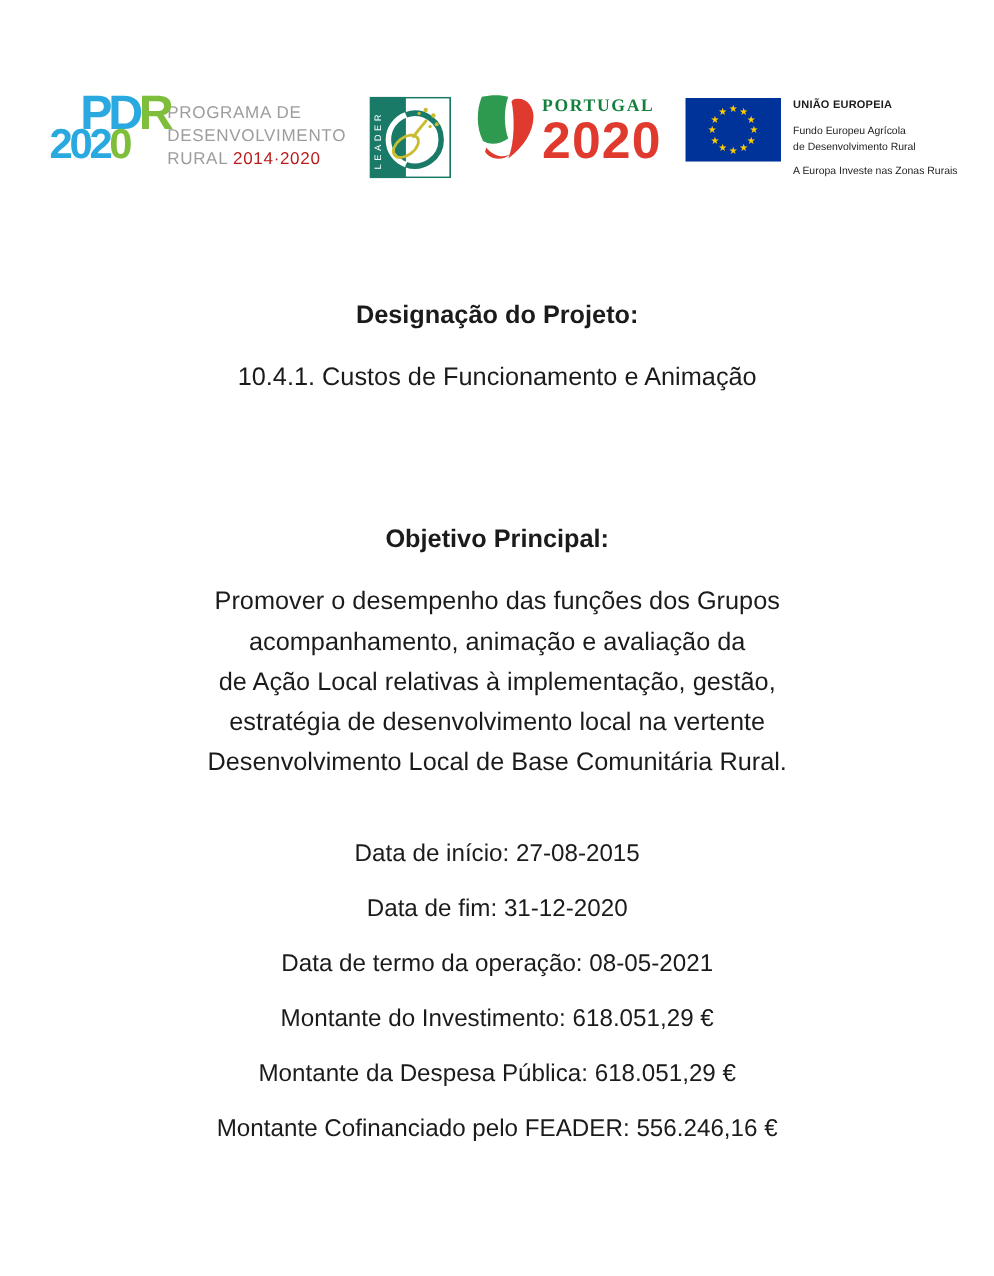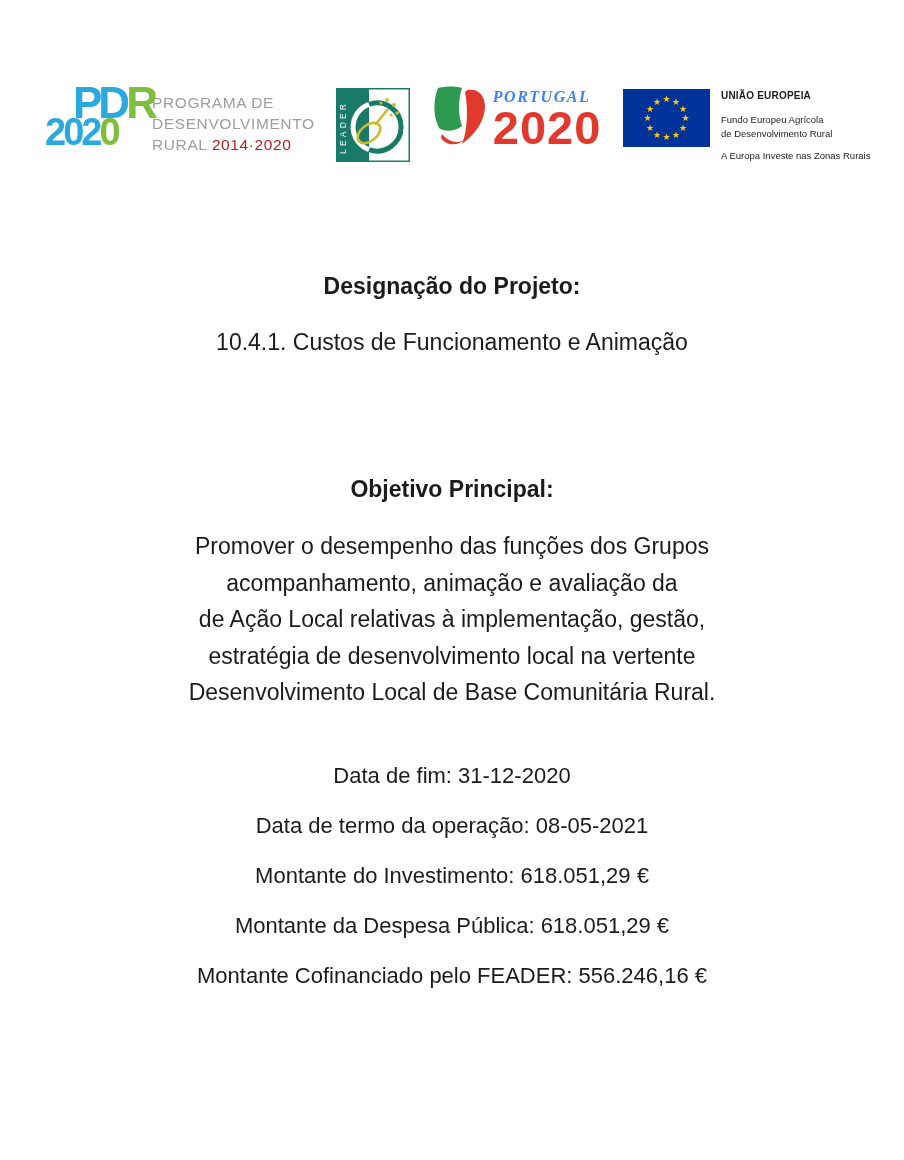--- a/index.html
+++ b/index.html
@@ -32,21 +32,21 @@
   .c-green { color: #7FBE3B; }
   .pdr-label { padding-top: 7px; font-size: 15.5px; line-height: 21px; color: #9D9D9C; letter-spacing: 0.6px; white-space: nowrap; }
   .pdr-years { color: #b91c1c; }
 
   
   .logo-leader { margin-top: 3px; }
 
   
   .logo-pt { display: flex; gap: 7px; align-items: flex-start; margin-top: 1px; }
   .pt-text { display: flex; flex-direction: column; padding-top: 2px; }
-  .pt-country { font-family: "Liberation Serif", serif; font-weight: 700; font-size: 16px; letter-spacing: 1.5px; color: #3b82f6; font-style: italic; }
+  .pt-country { font-family: "Liberation Serif", serif; font-weight: 700; font-size: 16px; letter-spacing: 1.5px; color: #15803d; }
   .pt-year { font-size: 47px; font-weight: 700; line-height: 0.92; letter-spacing: 1px; color: #E03A2F; }
 
   
   .logo-eu { display: flex; gap: 11px; align-items: flex-start; margin-top: 4px; }
   .eu-text { width: 165px; padding-top: 1px; }
   .eu-title { font-weight: 700; font-size: 10px; letter-spacing: 0.2px; margin-bottom: 12px; }
   .eu-fund { font-size: 9.5px; line-height: 13.5px; }
   .eu-tagline { font-size: 9.5px; margin-top: 10px; }
 
   
@@ -149,20 +149,21 @@
     <div class="section-heading h-objective">Objetivo Principal:</div>
     <div class="objective">
       <div class="objective-line">Promover o desempenho das funções dos Grupos</div>
       <div class="objective-line">acompanhamento, animação e avaliação da</div>
       <div class="objective-line">de Ação Local relativas à implementação, gestão,</div>
       <div class="objective-line">estratégia de desenvolvimento local na vertente</div>
       <div class="objective-line">Desenvolvimento Local de Base Comunitária Rural.</div>
     </div>
 
     <div class="details">
+      <div class="detail-line">Data de início: 27-08-2015</div>
       <div class="detail-line">Data de fim: 31-12-2020</div>
       <div class="detail-line">Data de termo da operação: 08-05-2021</div>
       <div class="detail-line">Montante do Investimento: 618.051,29 €</div>
       <div class="detail-line">Montante da Despesa Pública: 618.051,29 €</div>
       <div class="detail-line">Montante Cofinanciado pelo FEADER: 556.246,16 €</div>
     </div>
 
   </div>
 </div>
 

